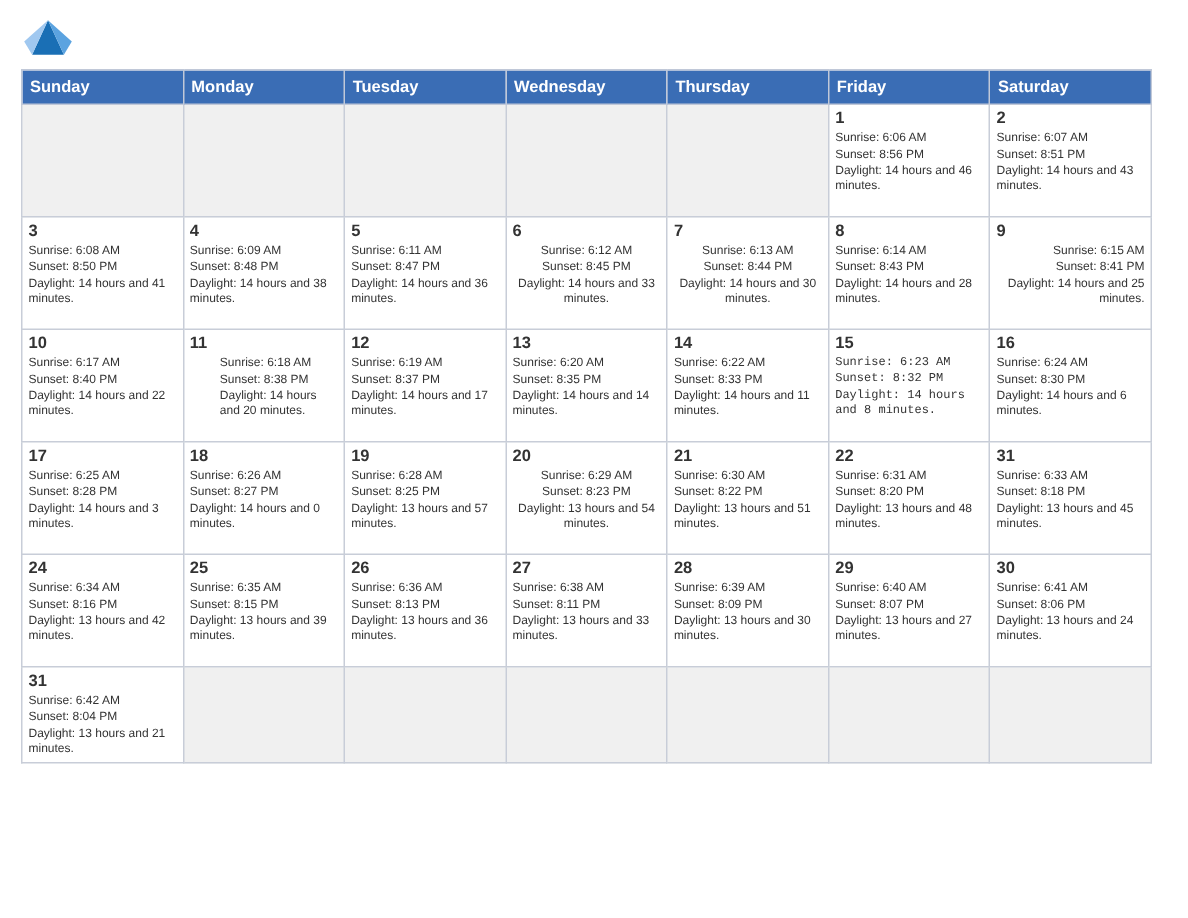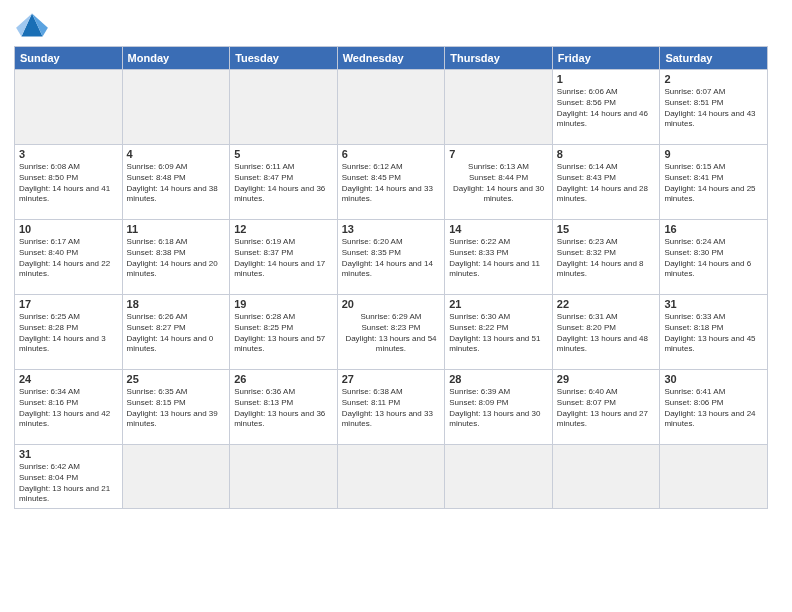--- a/index.html
+++ b/index.html
@@ -155,53 +155,53 @@
 Daylight: 14 hours and 38 minutes.</div>
           </td>
           <td>
             <span class="day-number">5</span>
             <div class="day-info" style="white-space: pre-line;">Sunrise: 6:11 AM
 Sunset: 8:47 PM
 Daylight: 14 hours and 36 minutes.</div>
           </td>
           <td>
             <span class="day-number">6</span>
-            <div class="day-info" style="white-space: pre-line;">Sunrise: 6:12 AM
+            <div class="day-info" style="white-space: pre-line; text-align: center;">Sunrise: 6:12 AM
 Sunset: 8:45 PM
 Daylight: 14 hours and 33 minutes.</div>
           </td>
           <td>
             <span class="day-number">7</span>
             <div class="day-info" style="white-space: pre-line; text-align: center;">Sunrise: 6:13 AM
 Sunset: 8:44 PM
 Daylight: 14 hours and 30 minutes.</div>
           </td>
           <td>
             <span class="day-number">8</span>
             <div class="day-info" style="white-space: pre-line;">Sunrise: 6:14 AM
 Sunset: 8:43 PM
 Daylight: 14 hours and 28 minutes.</div>
           </td>
           <td>
             <span class="day-number">9</span>
-            <div class="day-info" style="white-space: pre-line;">Sunrise: 6:15 AM
+            <div class="day-info" style="white-space: pre-line; text-align: right;">Sunrise: 6:15 AM
 Sunset: 8:41 PM
 Daylight: 14 hours and 25 minutes.</div>
           </td>
         </tr>
         <tr>
           <td>
             <span class="day-number">10</span>
             <div class="day-info" style="white-space: pre-line;">Sunrise: 6:17 AM
 Sunset: 8:40 PM
 Daylight: 14 hours and 22 minutes.</div>
           </td>
           <td>
             <span class="day-number">11</span>
-            <div class="day-info" style="white-space: pre-line;">Sunrise: 6:18 AM
+            <div class="day-info" style="white-space: pre-line; margin-left: 20px;">Sunrise: 6:18 AM
 Sunset: 8:38 PM
 Daylight: 14 hours and 20 minutes.</div>
           </td>
           <td>
             <span class="day-number">12</span>
             <div class="day-info" style="white-space: pre-line;">Sunrise: 6:19 AM
 Sunset: 8:37 PM
 Daylight: 14 hours and 17 minutes.</div>
           </td>
           <td>
@@ -211,21 +211,21 @@
 Daylight: 14 hours and 14 minutes.</div>
           </td>
           <td>
             <span class="day-number">14</span>
             <div class="day-info" style="white-space: pre-line;">Sunrise: 6:22 AM
 Sunset: 8:33 PM
 Daylight: 14 hours and 11 minutes.</div>
           </td>
           <td>
             <span class="day-number">15</span>
-            <div class="day-info" style="white-space: pre-line;">Sunrise: 6:23 AM
+            <div class="day-info" style="white-space: pre-line; font-family: Liberation Mono, monospace;">Sunrise: 6:23 AM
 Sunset: 8:32 PM
 Daylight: 14 hours and 8 minutes.</div>
           </td>
           <td>
             <span class="day-number">16</span>
             <div class="day-info" style="white-space: pre-line;">Sunrise: 6:24 AM
 Sunset: 8:30 PM
 Daylight: 14 hours and 6 minutes.</div>
           </td>
         </tr>

